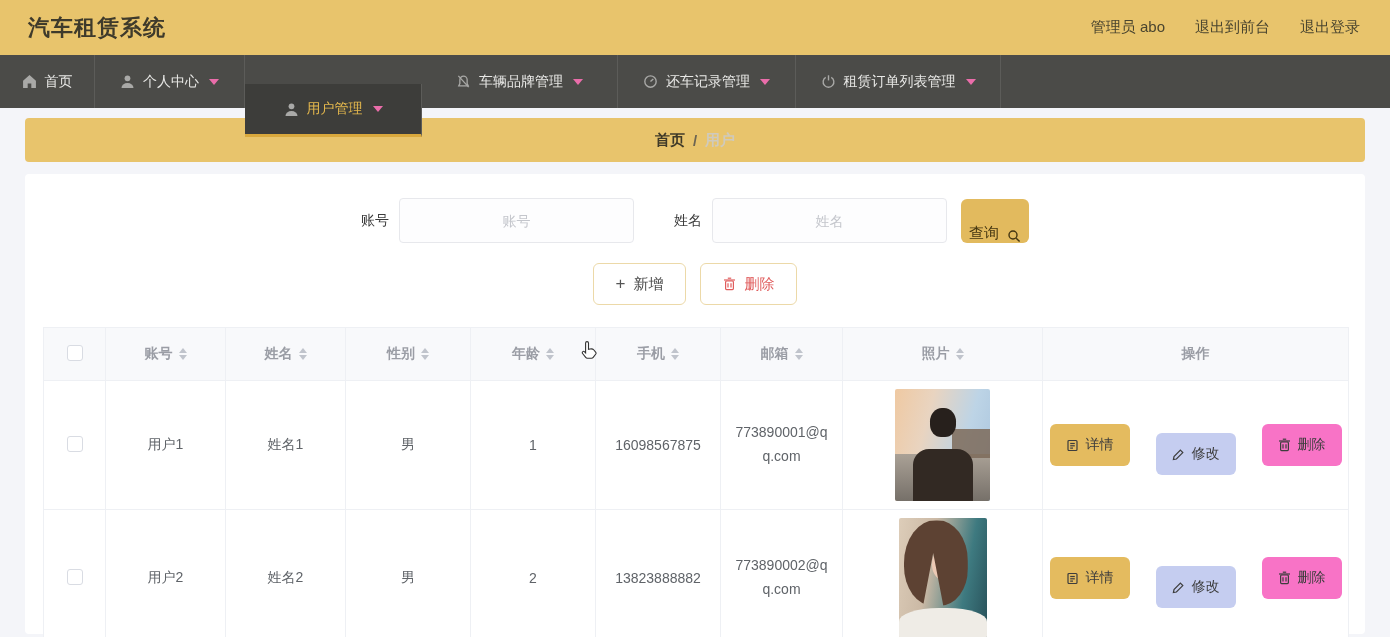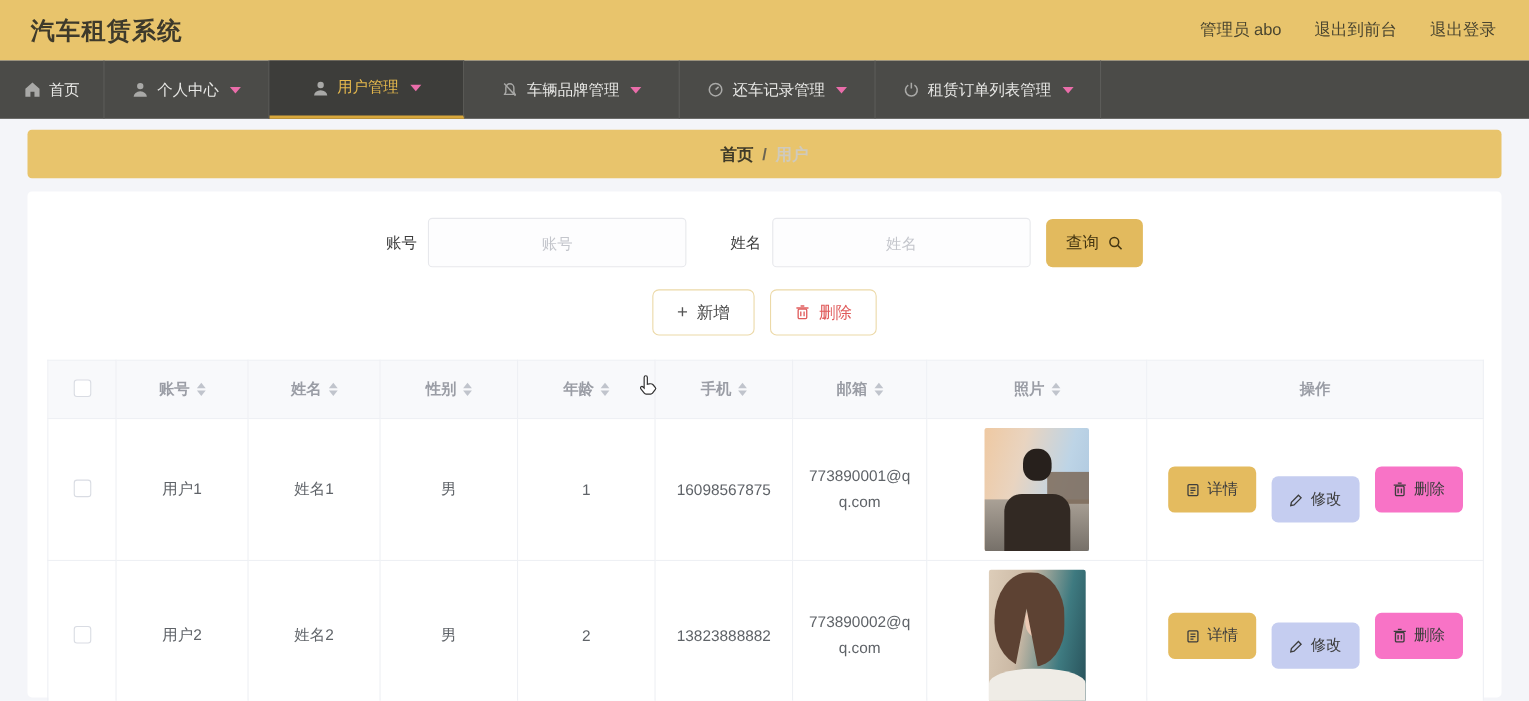--- a/index.html
+++ b/index.html
@@ -14,44 +14,44 @@
   .topbar .right span { cursor:pointer; }
 
   
   .navbar { height:53px; background:#4b4b48; display:flex; }
   .nav-item { height:100%; display:flex; align-items:center; justify-content:center; gap:8px;
     color:#e8e8e6; font-size:14px; border-right:1px solid #5c5c59; cursor:pointer; position:relative; }
   .nav-item .nicon { display:inline-flex; align-items:center; }
   .nav-item svg.ni { width:15px; height:15px; }
   .nav-item .chev { display:inline-block; width:0; height:0; margin-left:2px;
     border-left:5px solid transparent; border-right:5px solid transparent; border-top:6px solid #ea6daa; }
-  .nav-item.active { background:#3d3d3a; color:#e6b94d; border-bottom:3px solid #d9a83c; }
+  .nav-item.active { background:#3d3d3a; color:#e6b94d; border-bottom:3px solid #d9a83c;margin-top:29px; }
   .n0{width:95px}.n1{width:150px}.n2{width:177px}.n3{width:196px}.n4{width:178px}
   .n5{width:174px}.n6{width:205px}.n7{width:176px}
 
   
   .crumb-bar { margin:10px 25px 0; height:44px; background:#e8c46c; border-radius:4px;
     display:flex; align-items:center; justify-content:center; font-size:15px; font-weight:bold; }
   .crumb-bar .home { color:#3f3a28; cursor:pointer; }
   .crumb-bar .sep { color:#6b6452; margin:0 8px; }
   .crumb-bar .cur { color:#cfcabd; }
 
   
   .panel { margin:12px 25px 0; background:#ffffff; border-radius:4px; height:460px; padding-top:24px; }
 
   
   .search-row { display:flex; align-items:center; justify-content:center; }
   .search-row label { font-size:14px; color:#3c3c3c; margin-right:10px; }
   .search-row input { width:235px; height:45px; border:1px solid #e7e8ec; border-radius:4px;
     background:#fdfdfe; text-align:center; font-size:14px; color:#555; outline:none; }
   .search-row input::placeholder { color:#c4c6cc; }
   .gap-label { margin-left:40px; }
-  .btn-query { margin-left:14px; height:44px; padding:0 18px; background:#e2ba5e; border:none;
+  .btn-query { margin-left:14px; height:44px; padding:0 8px; background:#e2ba5e; border:none;
     border-radius:6px; font-size:15px; color:#433511; cursor:pointer;
-    display:inline-flex; align-items:center; gap:8px; }
+    display:inline-flex; align-items:flex-end; gap:8px; }
 
   
   .action-row { margin-top:20px; display:flex; justify-content:center; gap:14px; }
   .btn-outline { height:42px; padding:0 22px; background:#fff; border:1px solid #ecd9a8;
     border-radius:6px; font-size:15px; cursor:pointer; display:inline-flex; align-items:center; gap:8px; }
   .btn-add { color:#4a4a4a; }
   .btn-add .plus { font-size:17px; color:#555; }
   .btn-del { color:#e05c5c; }
 
   
@@ -62,21 +62,21 @@
   td.email { word-break:break-all; padding:0 14px; line-height:1.7;margin-left:12px; }
   .th-inner { display:inline-flex; align-items:center; gap:6px; }
   .sort { display:inline-flex; flex-direction:column; gap:2px; cursor:pointer; }
   .sort i { display:block; width:0; height:0; border-left:4px solid transparent; border-right:4px solid transparent; }
   .sort .up { border-bottom:5px solid #c0c4cc; }
   .sort .down { border-top:5px solid #c0c4cc; }
   .cb { display:inline-block; width:16px; height:16px; background:#fff;
     border:1px solid #d9dce3; border-radius:3px; cursor:pointer; }
 
   
-  .row-actions { display:flex; justify-content:center; align-items:center; gap:14px; }
+  .row-actions { display:flex; justify-content:center; align-items:center; gap:26px; }
   .rbtn { height:42px; padding:0 16px; border:none; border-radius:6px; font-size:14px; color:#3d3d3d;
     cursor:pointer; display:inline-flex; align-items:center; gap:7px; }
   .rbtn-detail { background:#e4bb5f; }
   .rbtn-modify { background:#c5cdf0;margin-top:18px; }
   .rbtn-remove { background:#f873c6; }
 
   
   .photo { position:relative; margin:8px auto; overflow:hidden; border-radius:2px; }
   .photo-man { width:95px; height:112px;
     background:linear-gradient(105deg,#efc9a2 0%,#e9d4c0 32%,#bdd4e6 68%,#a9c4dd 100%); }

